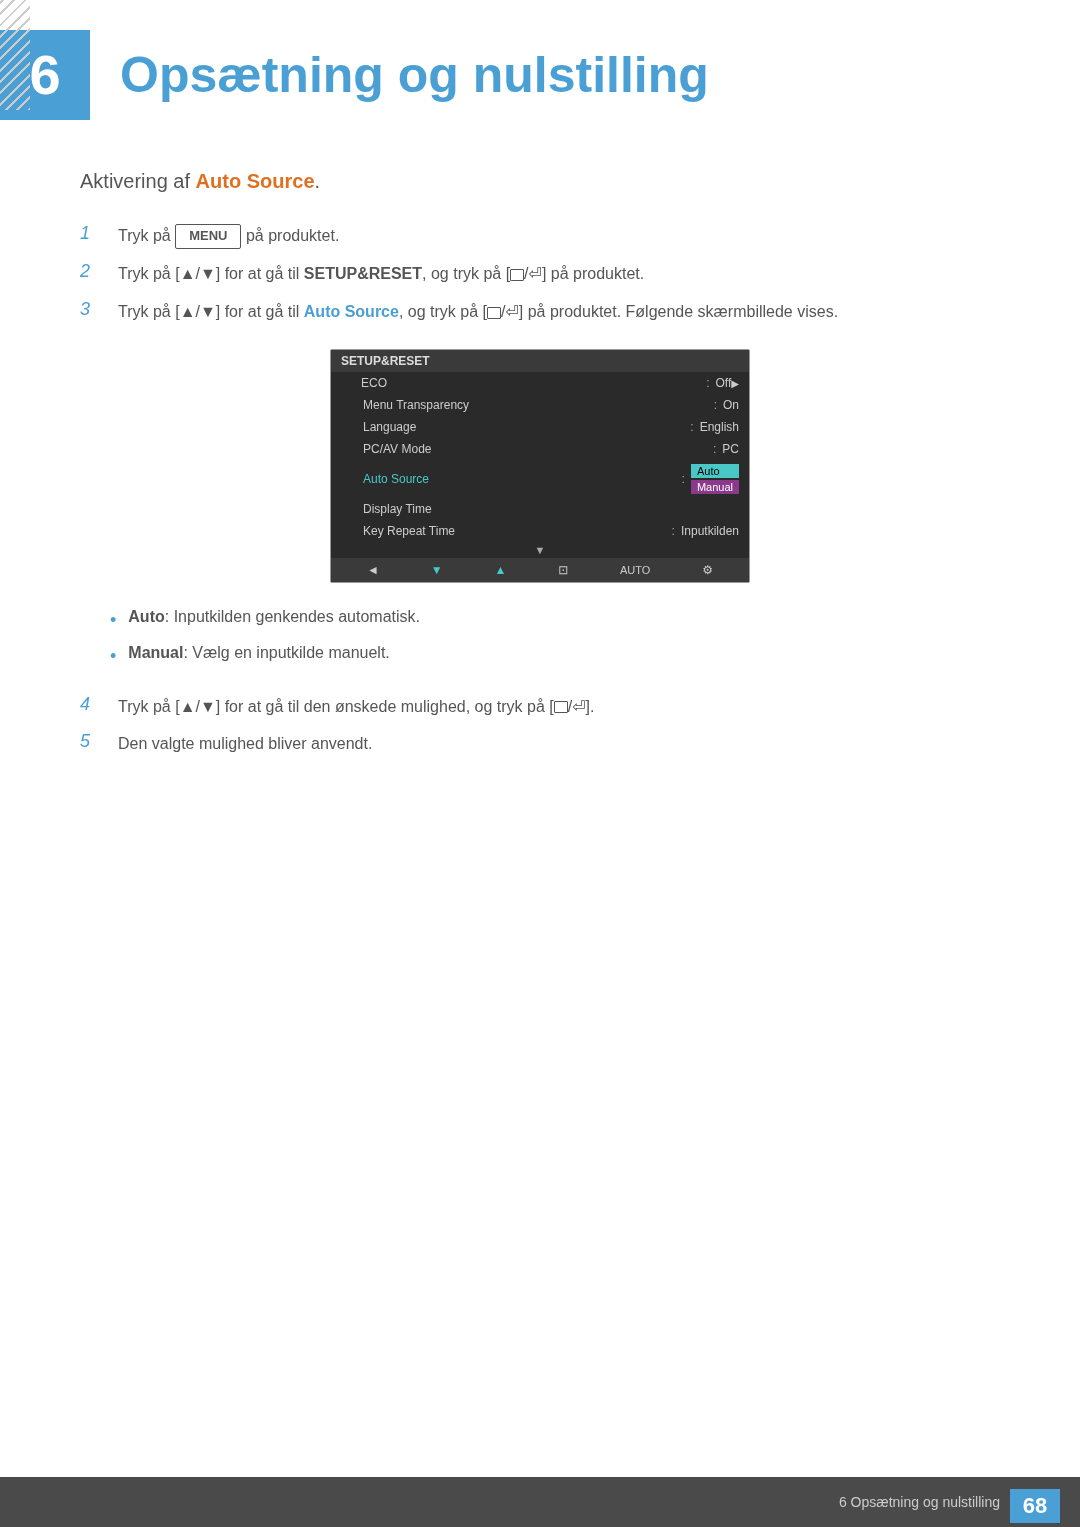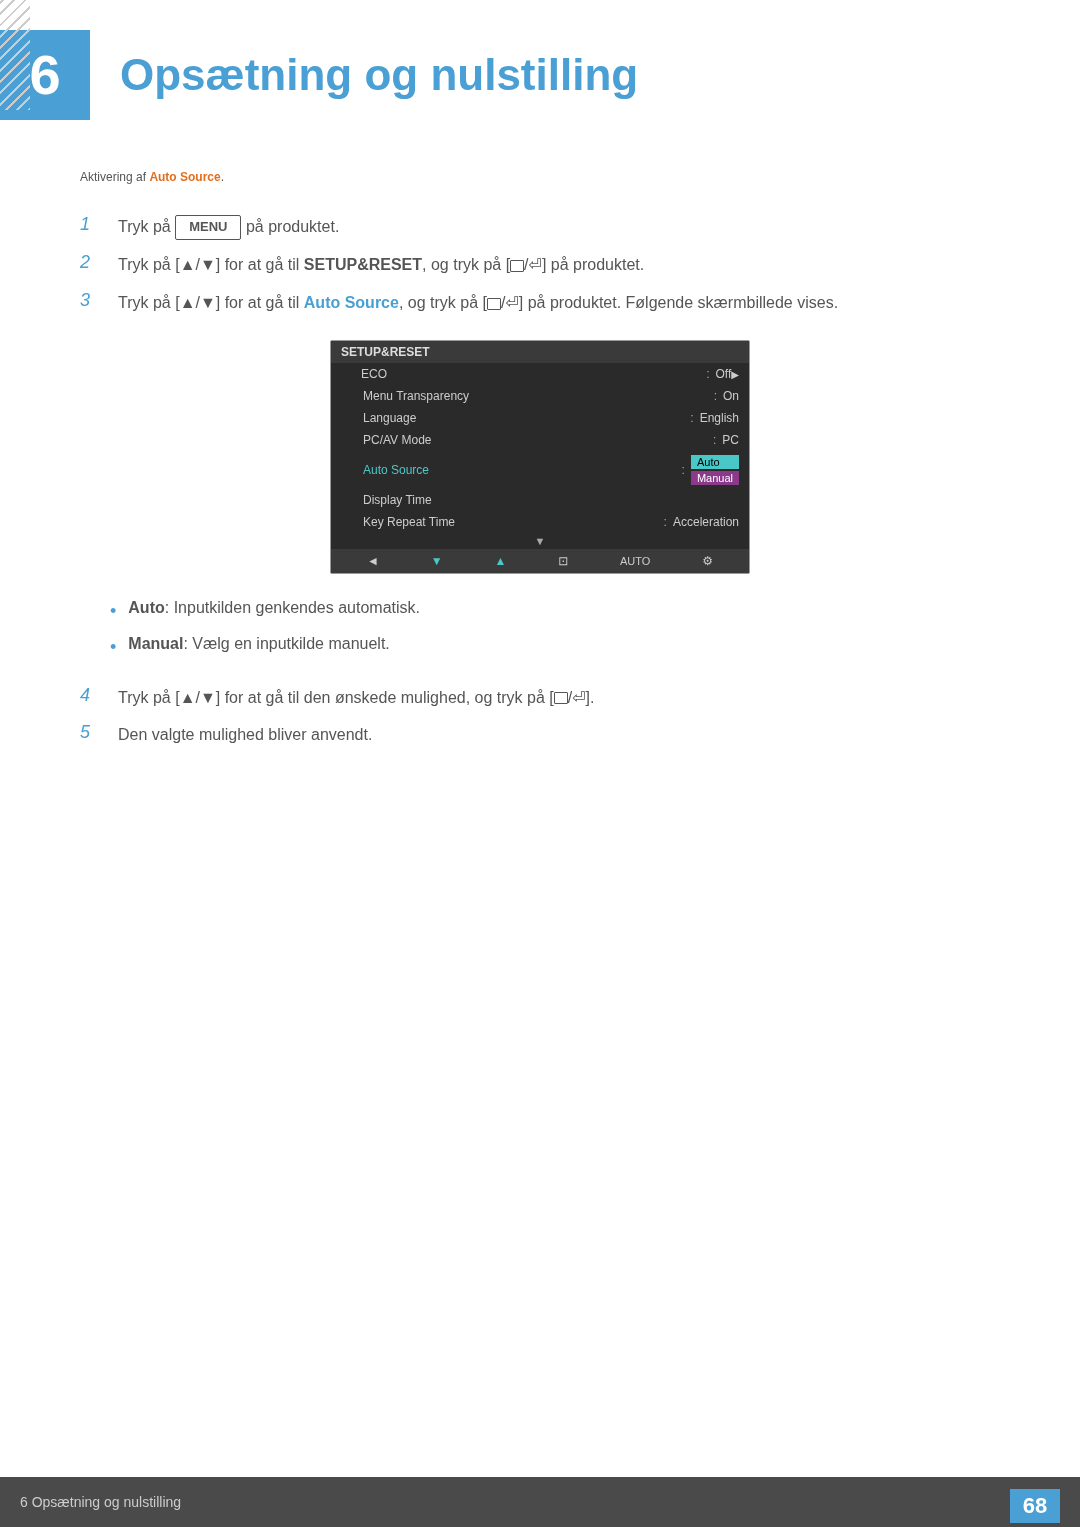--- a/index.html
+++ b/index.html
@@ -34,21 +34,21 @@
 
     .chapter-number {
       color: white;
       font-size: 56px;
       font-weight: bold;
       line-height: 1;
     }
 
     .chapter-title {
       color: #4a9fd4;
-      font-size: 44px;
+      font-size: 50px;
       font-weight: bold;
     }
 
     
     .stripe-decoration {
       position: absolute;
       top: 0;
       left: 0;
       width: 30px;
       height: 110px;
@@ -72,21 +72,21 @@
       font-size: 30px;
       font-weight: bold;
       margin-bottom: 25px;
     }
 
     .section-number {
       margin-right: 20px;
     }
 
     .activation-text {
-      font-size: 12px;
+      font-size: 20px;
       color: #555;
       margin-bottom: 30px;
     }
 
     .highlight-orange {
       color: #e07020;
       font-weight: bold;
     }
 
     .highlight-blue {
@@ -243,21 +243,21 @@
     
     .page-footer {
       position: absolute;
       bottom: 0;
       left: 0;
       right: 0;
       height: 50px;
       background: #4a4a4a;
       display: flex;
       align-items: center;
-      justify-content: space-between;
+      justify-content: flex-end;
       padding: 0 20px;
     }
 
     .footer-page-info {
       color: #ccc;
       font-size: 14px;
       margin-right: 10px;
     }
 
     .footer-page-number {
@@ -385,21 +385,21 @@
         </div>
       </div>
 
       <div class="menu-row menu-indent">
         <span class="menu-label">Display Time</span>
       </div>
 
       <div class="menu-row menu-indent">
         <span class="menu-label">Key Repeat Time</span>
         <span class="menu-colon">:</span>
-        <span class="menu-value">Acceleration</span>
+        <span class="menu-value">Inputkilden</span>
       </div>
 
       <div class="arrow-down-indicator">▼</div>
     </div>
 
     <div class="monitor-footer" style="background:#3a3a3a; display:flex; align-items:center; justify-content:space-around; padding:5px 10px;">
       <span class="footer-icon">◄</span>
       <span class="footer-icon" style="color:#4ac8c8;">▼</span>
       <span class="footer-icon" style="color:#4ac8c8;">▲</span>
       <span class="footer-icon">⊡</span>

